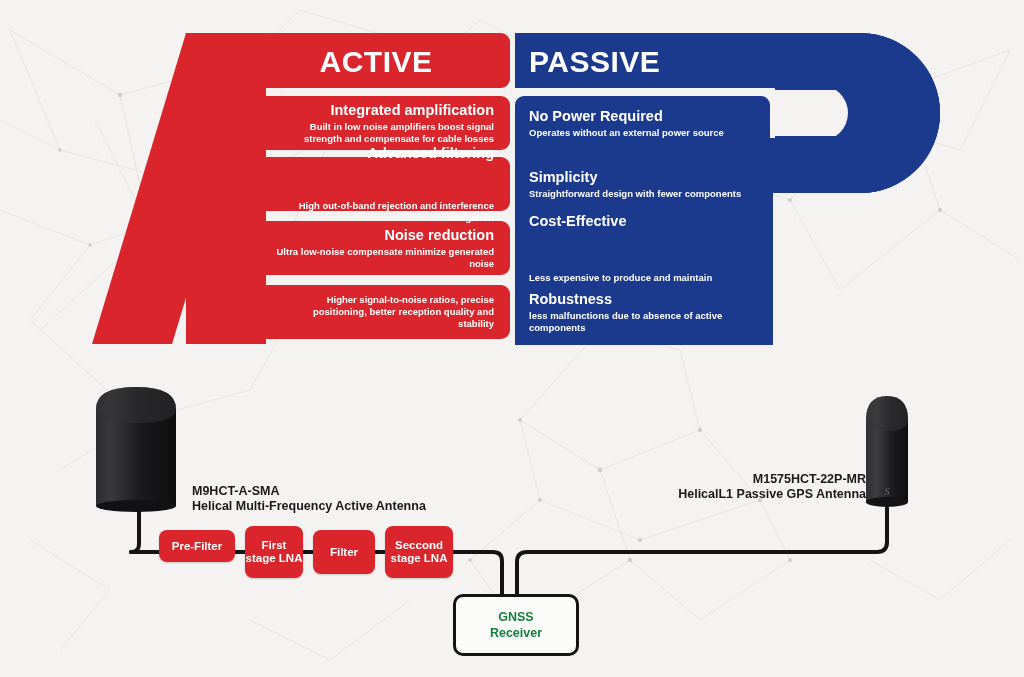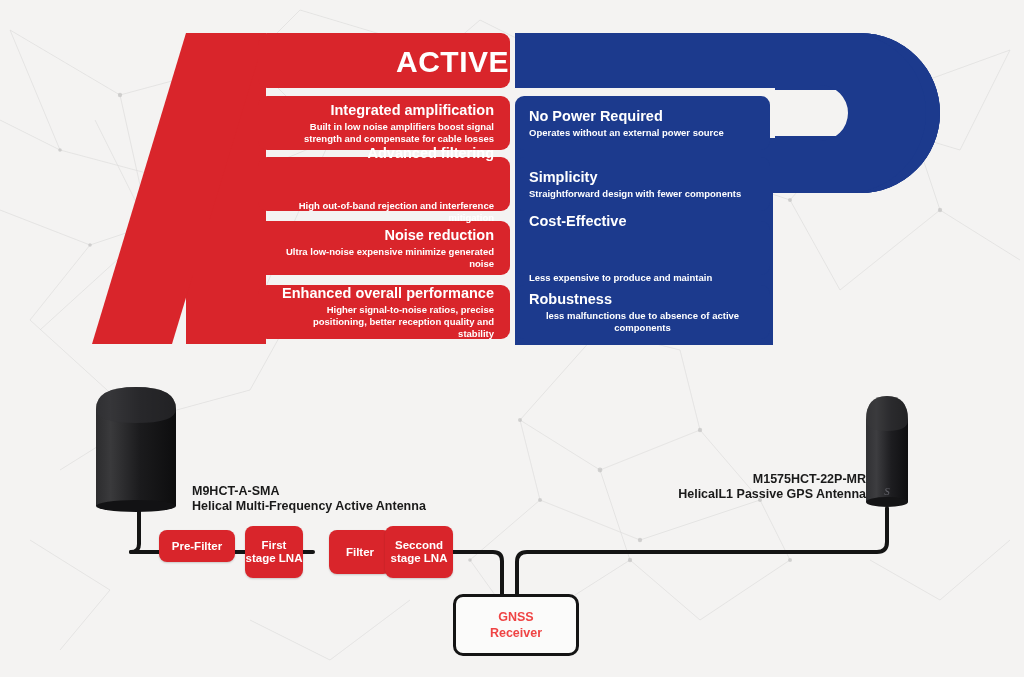--- a/index.html
+++ b/index.html
@@ -17,31 +17,31 @@
   
   #logo-layer{position:absolute;left:0;top:0;width:1024px;height:677px;pointer-events:none;}
 
   
   .title-bar{
     position:absolute;height:52px;border-radius:9px;
     display:flex;align-items:center;
     color:#fff;font-weight:bold;font-style:normal;
     letter-spacing:.5px;
   }
-  #bar-active{left:258px;top:36px;width:252px;justify-content:flex-end;padding-right:1px;box-sizing:border-box;background:#d9252b;}
+  #bar-active{left:258px;top:36px;width:252px;justify-content:center;padding-right:16px;box-sizing:border-box;background:#d9252b;}
   #bar-passive{left:515px;top:36px;width:255px;justify-content:flex-start;padding-left:14px;box-sizing:border-box;background:#1c3a8d;}
   .title-text{font-size:30px;line-height:30px;}
 
   
   .card{
     position:absolute;box-sizing:border-box;border-radius:9px;color:#fff;
     display:flex;flex-direction:column;justify-content:center;
   }
   .card.red{background:#d9252b;text-align:right;align-items:flex-end;padding:6px 16px 6px 18px;}
-  .card.blue{background:#1c3a8d;text-align:center;align-items:flex-start;padding:6px 14px 6px 14px;}
+  .card.blue{background:#1c3a8d;text-align:left;align-items:flex-start;padding:6px 14px 6px 14px;}
   .card .c-title{font-size:14.5px;font-weight:bold;line-height:16px;margin-bottom:3px;}
   .card .c-sub{font-size:9.5px;font-weight:bold;line-height:12px;}
   .card.red .c-sub{max-width:226px;text-align:right;}
   .card.blue .c-sub{max-width:240px;}
 
   
   #card-r0{left:258px;top:96px;width:252px;height:54px;}
   #card-r1{left:258px;top:157px;width:252px;height:54px;gap:36px;}
   #card-r2{left:258px;top:221px;width:252px;height:54px;background:transparent;}
   #card-r3{left:258px;top:285px;width:252px;height:54px;}
@@ -59,28 +59,28 @@
   #label-right{left:676px;top:112px;width:190px;text-align:right;}
 
   .chip{
     position:absolute;background:#d9252b;color:#fff;border-radius:8px;
     display:flex;align-items:center;justify-content:center;text-align:center;
     font-size:11.5px;font-weight:bold;line-height:13px;box-sizing:border-box;
     box-shadow:0 1px 2px rgba(0,0,0,.18);
   }
   #chip-0{left:159px;top:170px;width:76px;height:32px;}
   #chip-1{left:245px;top:166px;width:58px;height:52px;}
-  #chip-2{left:313px;top:170px;width:62px;height:44px;margin-left:16px;}
+  #chip-2{left:313px;top:170px;width:62px;height:44px;}
   #chip-3{left:385px;top:166px;width:68px;height:52px;}
 
   #gnss-box{
     position:absolute;left:453px;top:234px;width:120px;height:56px;
     background:#fbfbfa;border:3px solid #141414;border-radius:10px;
     display:flex;flex-direction:column;align-items:center;justify-content:center;
-    font-size:12.5px;font-weight:bold;color:#ef4444;line-height:16px;text-align:center;
+    font-size:12.5px;font-weight:bold;color:#15803d;line-height:16px;text-align:center;
   }
   #wires{position:absolute;left:0;top:0;width:1024px;height:317px;}
   #antennas{position:absolute;left:0;top:0;width:1024px;height:317px;}
 </style>
 </head>
 <body>
 
 <div id="stage">
 
   <svg id="bg-net" viewBox="0 0 1024 677">
@@ -157,35 +157,37 @@
       <path d="M600 90 L836 90 A 23 23 0 0 1 836 136 L600 136 Z" fill="#f4f3f2"></path>
       <rect x="515" y="88" width="260" height="50" fill="#f4f3f2"></rect>
       <path d="M515 33 L846 33 A 80 80 0 0 1 846 193 L515 193 L515 141 L820 141 A 28 28 0 0 0 820 85 L515 85 Z" fill="#1c3a8d"></path>
       <rect x="515" y="193" width="258" height="152" fill="#1c3a8d"></rect>
     </g>
   </svg>
 
   <div class="title-bar" id="bar-active">
     <span class="title-text">ACTIVE</span>
   </div>
+  <div class="title-bar" id="bar-passive">
+    <span class="title-text">PASSIVE</span>
+  </div>
 
   <div class="card red" id="card-r0">
     <div class="c-title">Integrated amplification</div>
     <div class="c-sub">Built in low noise amplifiers boost signal strength and compensate for cable losses</div>
   </div>
   <div class="card red" id="card-r1">
     <div class="c-title">Advanced filtering</div>
     <div class="c-sub">High out-of-band rejection and interference mitigation</div>
   </div>
   <div class="card red" id="card-r2">
     <div class="c-title">Noise reduction</div>
-    <div class="c-sub">Ultra low-noise expensive minimize generated noise</div>
+    <div class="c-sub">Ultra low-noise compensate minimize generated noise</div>
   </div>
   <div class="card red" id="card-r3">
-    <div class="c-title">Enhanced overall performance</div>
     <div class="c-sub">Higher signal-to-noise ratios, precise positioning, better reception quality and stability</div>
   </div>
 
   <div class="card blue" id="card-b0">
     <div class="c-title">No Power Required</div>
     <div class="c-sub">Operates without an external power source</div>
   </div>
   <div class="card blue" id="card-b1">
     <div class="c-title">Simplicity</div>
     <div class="c-sub">Straightforward design with fewer components</div>

